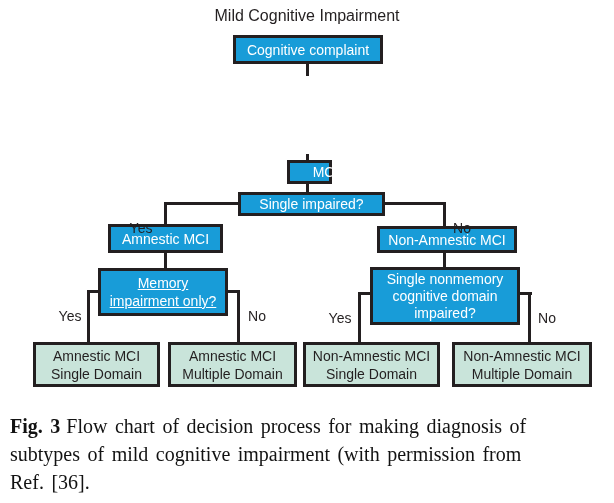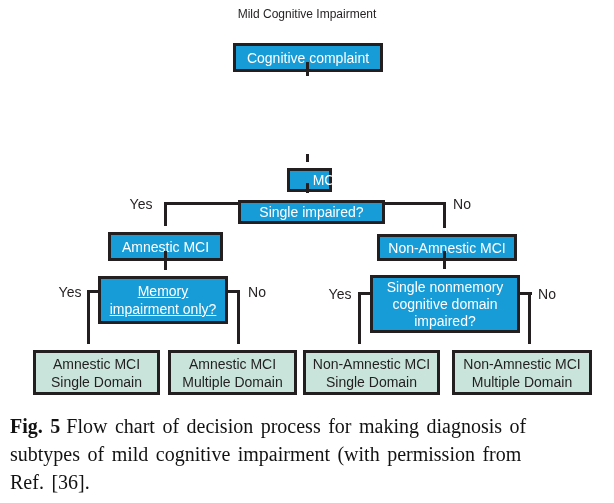--- a/index.html
+++ b/index.html
@@ -8,45 +8,45 @@
     width: 614px;
     height: 503px;
     background: #ffffff;
     overflow: hidden;
     font-family: "Liberation Sans", sans-serif;
   }
   .chart-title {
     position: absolute;
     left: 0; top: 7px; width: 614px;
     text-align: center;
-    font-size: 12px;
+    font-size: 16px;
     color: #231f20;
   }
   .node, .leaf {
     position: absolute;
     box-sizing: border-box;
     border: 3px solid #231f20;
     display: flex;
     align-items: center;
     justify-content: center;
     text-align: center;
     white-space: pre-line;
     font-size: 14px;
     line-height: 18px;
-    margin-top: 8px;
   }
   .node { background: #189cd8; color: #ffffff; }
   .leaf { background: #c9e4da; color: #231f20; }
   .h, .v { position: absolute; background: #231f20; }
   .blabel {
     position: absolute;
     width: 40px;
     text-align: center;
     font-size: 14px;
     color: #231f20;
+    margin-top: 24px;
   }
   .caption {
     position: absolute;
     left: 10px; top: 412px; width: 596px;
     font-family: "Liberation Serif", serif;
     font-size: 20px;
     line-height: 28px;
     color: #121212;
     word-spacing: 2.5px;
   }
@@ -114,18 +114,18 @@
   <div class="v" style="left:528px; top:292px; width:3px; height:52px;"></div>
 
   <div class="blabel" style="left:121px; top:196px;">Yes</div>
   <div class="blabel" style="left:442px; top:196px;">No</div>
   <div class="blabel" style="left:50px; top:284px;">Yes</div>
   <div class="blabel" style="left:237px; top:284px;">No</div>
   <div class="blabel" style="left:320px; top:286px;">Yes</div>
   <div class="blabel" style="left:527px; top:286px;">No</div>
 
   <div class="caption">
-    <span class="fig-label">Fig. 5</span><span class="cap-text">Flow chart of decision process for making diagnosis of
+    <span class="fig-label">Fig. 3</span><span class="cap-text">Flow chart of decision process for making diagnosis of
 subtypes of mild cognitive impairment (with permission from
 Ref. [36].</span>
   </div>
 
 </div>
 
 </body></html>

